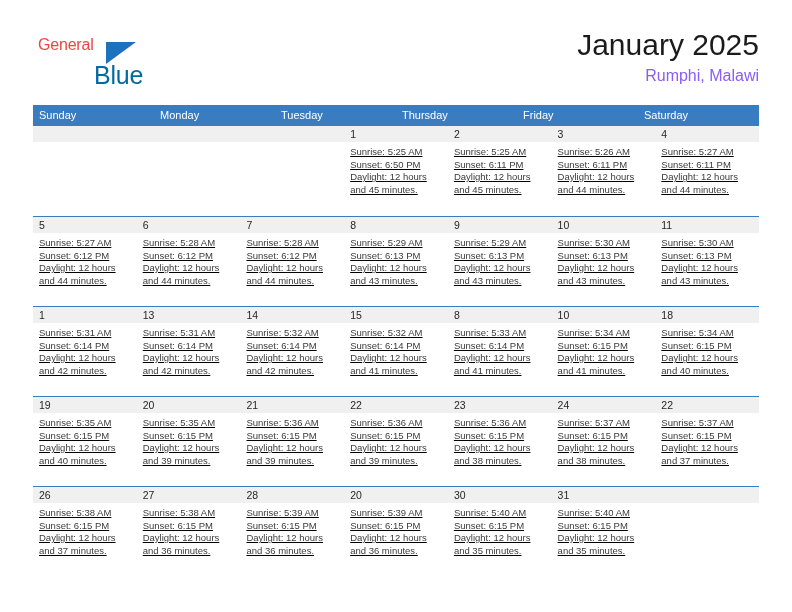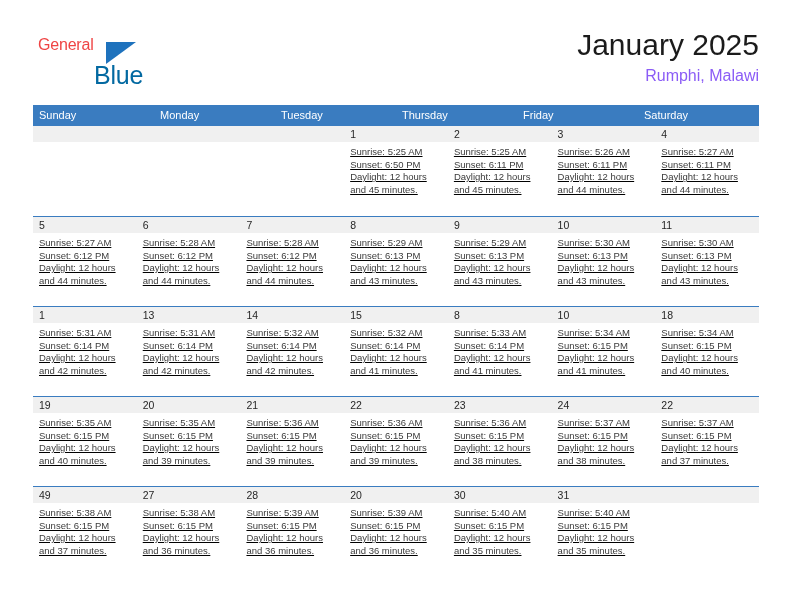--- a/index.html
+++ b/index.html
@@ -392,21 +392,21 @@
             <div class="day-body">
               <div class="day-line">Sunrise: 5:37 AM</div>
               <div class="day-line">Sunset: 6:15 PM</div>
               <div class="day-line">Daylight: 12 hours</div>
               <div class="day-line">and 37 minutes.</div>
             </div>
           </div>
         </div>
         <div class="week-row">
           <div class="day-cell">
-            <div class="day-number-band">49</div>
+            <div class="day-number-band">26</div>
             <div class="day-body">
               <div class="day-line">Sunrise: 5:38 AM</div>
               <div class="day-line">Sunset: 6:15 PM</div>
               <div class="day-line">Daylight: 12 hours</div>
               <div class="day-line">and 37 minutes.</div>
             </div>
           </div>
           <div class="day-cell">
             <div class="day-number-band">27</div>
             <div class="day-body">

